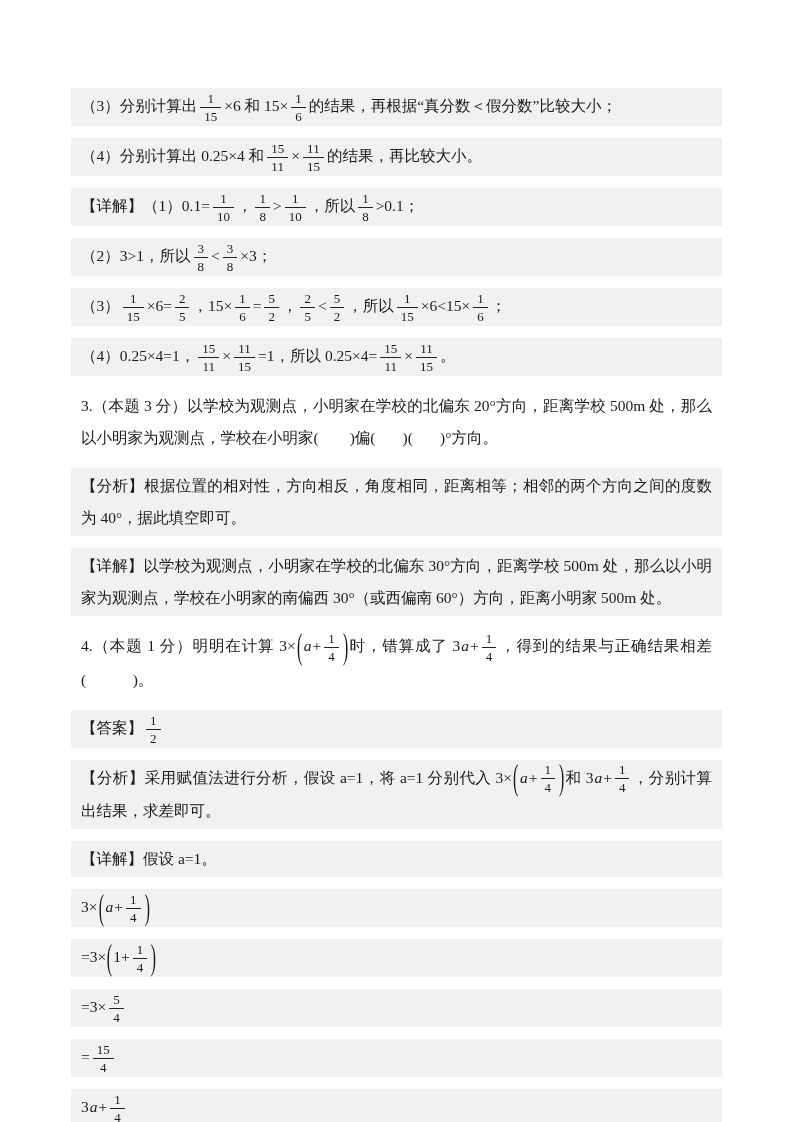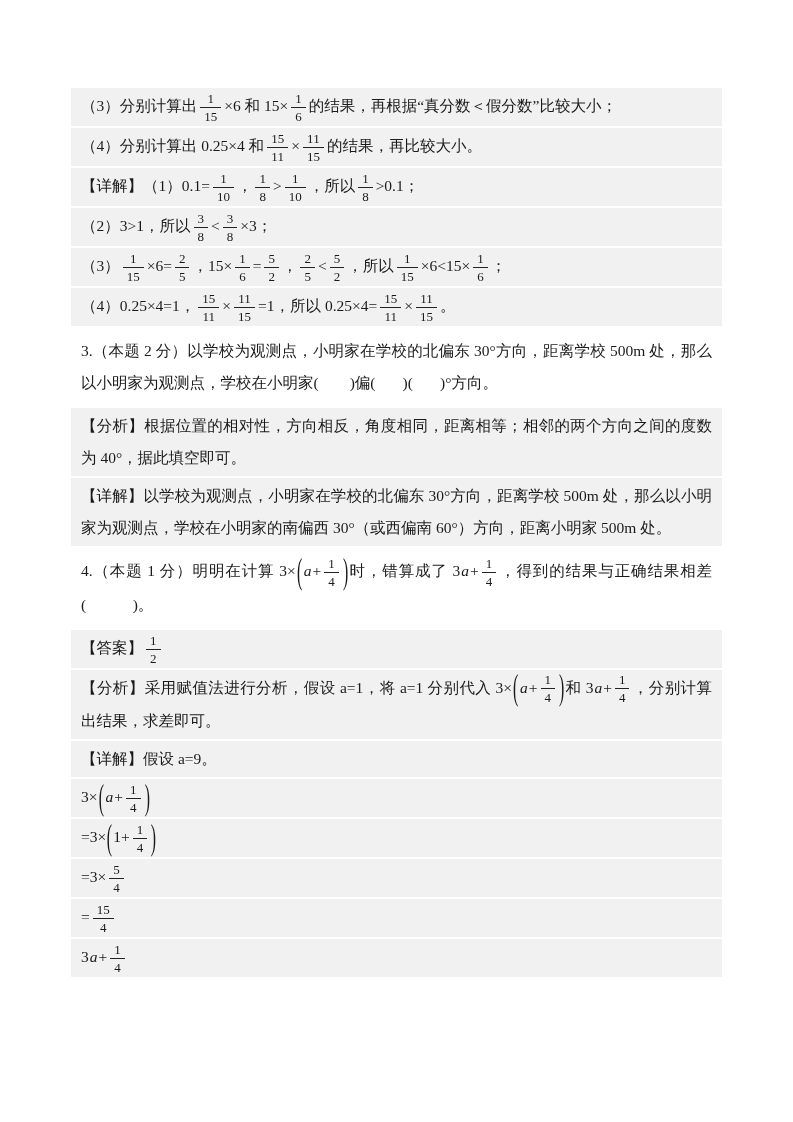--- a/index.html
+++ b/index.html
@@ -22,21 +22,21 @@
     width: 651px;
   }
   .block { margin: 0; }
   .block.plain { margin: 7px 0; }
   .para {
     font-size: 15.5px;
     line-height: 32px;
     text-align: justify;
     white-space: pre-wrap;
     padding: 2px 10px;
-    margin-bottom: 2px;
+    margin-bottom: 12px;
   }
   .shaded > .para { background: var(--shade, #f1f1f1); }
   
   .frac {
     display: inline-block;
     vertical-align: middle;
     text-align: center;
     margin: 0 3px;
     font-size: 13px;
     line-height: 1;
@@ -61,32 +61,32 @@
 <div class="content">
     <div class="block shaded">
       <div class="para">（3）分别计算出<span class="frac"><span class="num">1</span><span class="den">15</span></span>×6 和 15×<span class="frac"><span class="num">1</span><span class="den">6</span></span>的结果，再根据“真分数＜假分数”比较大小；</div>
       <div class="para">（4）分别计算出 0.25×4 和<span class="frac"><span class="num">15</span><span class="den">11</span></span>×<span class="frac"><span class="num">11</span><span class="den">15</span></span>的结果，再比较大小。</div>
       <div class="para">【详解】（1）0.1=<span class="frac"><span class="num">1</span><span class="den">10</span></span>，<span class="frac"><span class="num">1</span><span class="den">8</span></span>&gt;<span class="frac"><span class="num">1</span><span class="den">10</span></span>，所以<span class="frac"><span class="num">1</span><span class="den">8</span></span>&gt;0.1；</div>
       <div class="para">（2）3&gt;1，所以<span class="frac"><span class="num">3</span><span class="den">8</span></span>&lt;<span class="frac"><span class="num">3</span><span class="den">8</span></span>×3；</div>
       <div class="para">（3）<span class="frac"><span class="num">1</span><span class="den">15</span></span>×6=<span class="frac"><span class="num">2</span><span class="den">5</span></span>，15×<span class="frac"><span class="num">1</span><span class="den">6</span></span>=<span class="frac"><span class="num">5</span><span class="den">2</span></span>，<span class="frac"><span class="num">2</span><span class="den">5</span></span>&lt;<span class="frac"><span class="num">5</span><span class="den">2</span></span>，所以<span class="frac"><span class="num">1</span><span class="den">15</span></span>×6&lt;15×<span class="frac"><span class="num">1</span><span class="den">6</span></span>；</div>
       <div class="para">（4）0.25×4=1，<span class="frac"><span class="num">15</span><span class="den">11</span></span>×<span class="frac"><span class="num">11</span><span class="den">15</span></span>=1，所以 0.25×4=<span class="frac"><span class="num">15</span><span class="den">11</span></span>×<span class="frac"><span class="num">11</span><span class="den">15</span></span>。</div>
     </div>
     <div class="block plain">
-      <div class="para">3.（本题 2 分）以学校为观测点，小明家在学校的北偏东 30°方向，距离学校 500m 处，那么以小明家为观测点，学校在小明家(        )偏(       )(       )°方向。</div>
+      <div class="para">3.（本题 3 分）以学校为观测点，小明家在学校的北偏东 20°方向，距离学校 500m 处，那么以小明家为观测点，学校在小明家(        )偏(       )(       )°方向。</div>
     </div>
     <div class="block shaded">
       <div class="para">【分析】根据位置的相对性，方向相反，角度相同，距离相等；相邻的两个方向之间的度数为 40°，据此填空即可。</div>
       <div class="para">【详解】以学校为观测点，小明家在学校的北偏东 30°方向，距离学校 500m 处，那么以小明家为观测点，学校在小明家的南偏西 30°（或西偏南 60°）方向，距离小明家 500m 处。</div>
     </div>
     <div class="block plain">
       <div class="para">4.（本题 1 分）明明在计算 3×<span class="pgroup"><span class="bp">(</span><i class="var">a</i>+<span class="frac"><span class="num">1</span><span class="den">4</span></span><span class="bp">)</span></span>时，错算成了 3<i class="var">a</i>+<span class="frac"><span class="num">1</span><span class="den">4</span></span>，得到的结果与正确结果相差(　　　)。</div>
     </div>
     <div class="block shaded">
       <div class="para">【答案】<span class="frac"><span class="num">1</span><span class="den">2</span></span></div>
       <div class="para">【分析】采用赋值法进行分析，假设 a=1，将 a=1 分别代入 3×<span class="pgroup"><span class="bp">(</span><i class="var">a</i>+<span class="frac"><span class="num">1</span><span class="den">4</span></span><span class="bp">)</span></span>和 3<i class="var">a</i>+<span class="frac"><span class="num">1</span><span class="den">4</span></span>，分别计算出结果，求差即可。</div>
-      <div class="para">【详解】假设 a=9。</div>
+      <div class="para">【详解】假设 a=1。</div>
       <div class="para">3×<span class="pgroup"><span class="bp">(</span><i class="var">a</i>+<span class="frac"><span class="num">1</span><span class="den">4</span></span><span class="bp">)</span></span></div>
       <div class="para">=3×<span class="pgroup"><span class="bp">(</span>1+<span class="frac"><span class="num">1</span><span class="den">4</span></span><span class="bp">)</span></span></div>
       <div class="para">=3×<span class="frac"><span class="num">5</span><span class="den">4</span></span></div>
       <div class="para">=<span class="frac"><span class="num">15</span><span class="den">4</span></span></div>
       <div class="para">3<i class="var">a</i>+<span class="frac"><span class="num">1</span><span class="den">4</span></span></div>
     </div>
   </div>
 
 </body></html>

